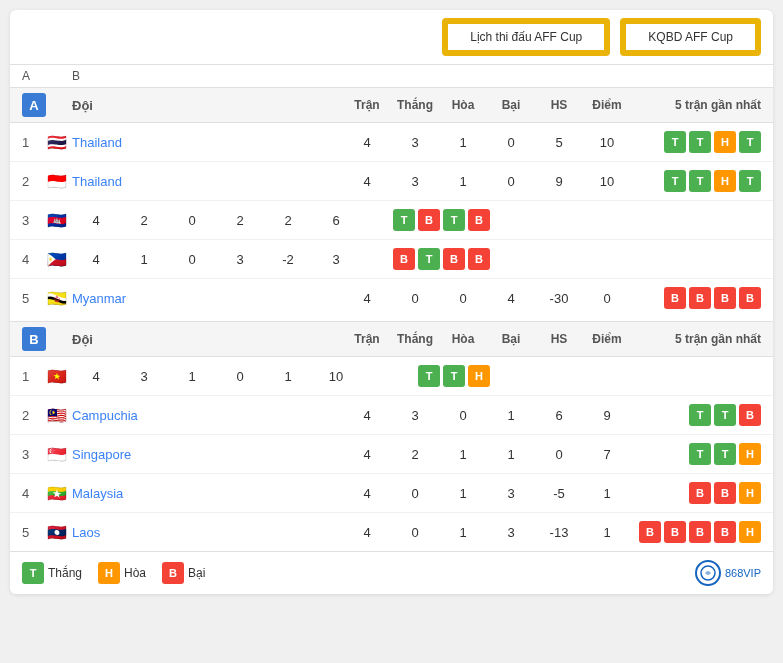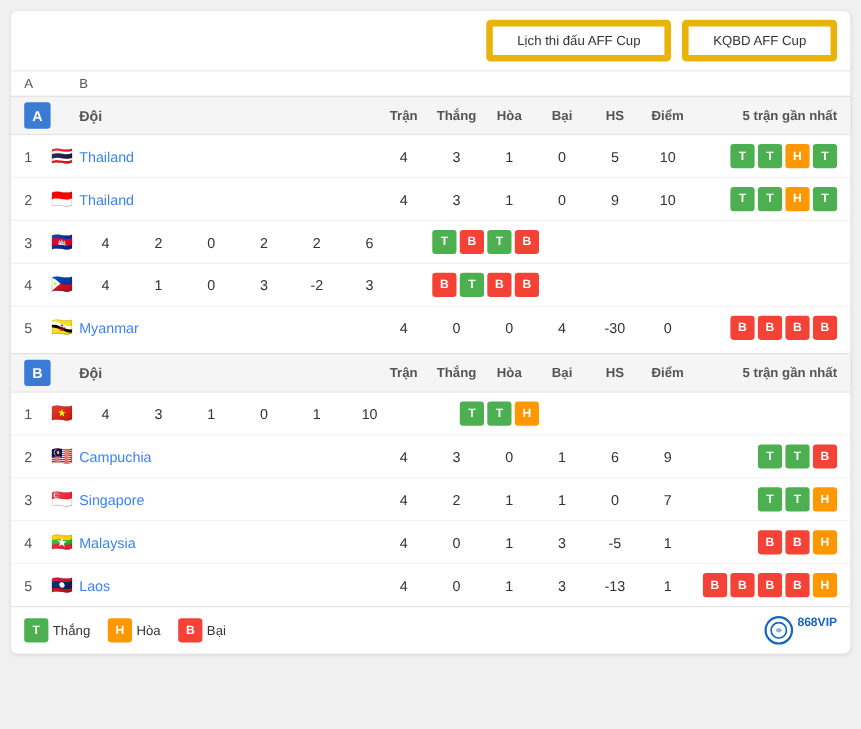--- a/index.html
+++ b/index.html
@@ -121,22 +121,23 @@
       border-radius: 50%;
       overflow: hidden;
       display: flex;
       align-items: center;
       justify-content: center;
       font-size: 16px;
     }
     .logo-868 {
       font-size: 11px;
       color: #1565c0;
-      font-weight: bold;
-      display: flex;
+      font-weight: normal;
+      display: flex;
+      align-items: center;
       gap: 4px;
     }
     .logo-circle {
       width: 26px;
       height: 26px;
       border-radius: 50%;
       border: 2px solid #1565c0;
       display: flex;
       align-items: center;
       justify-content: center;

